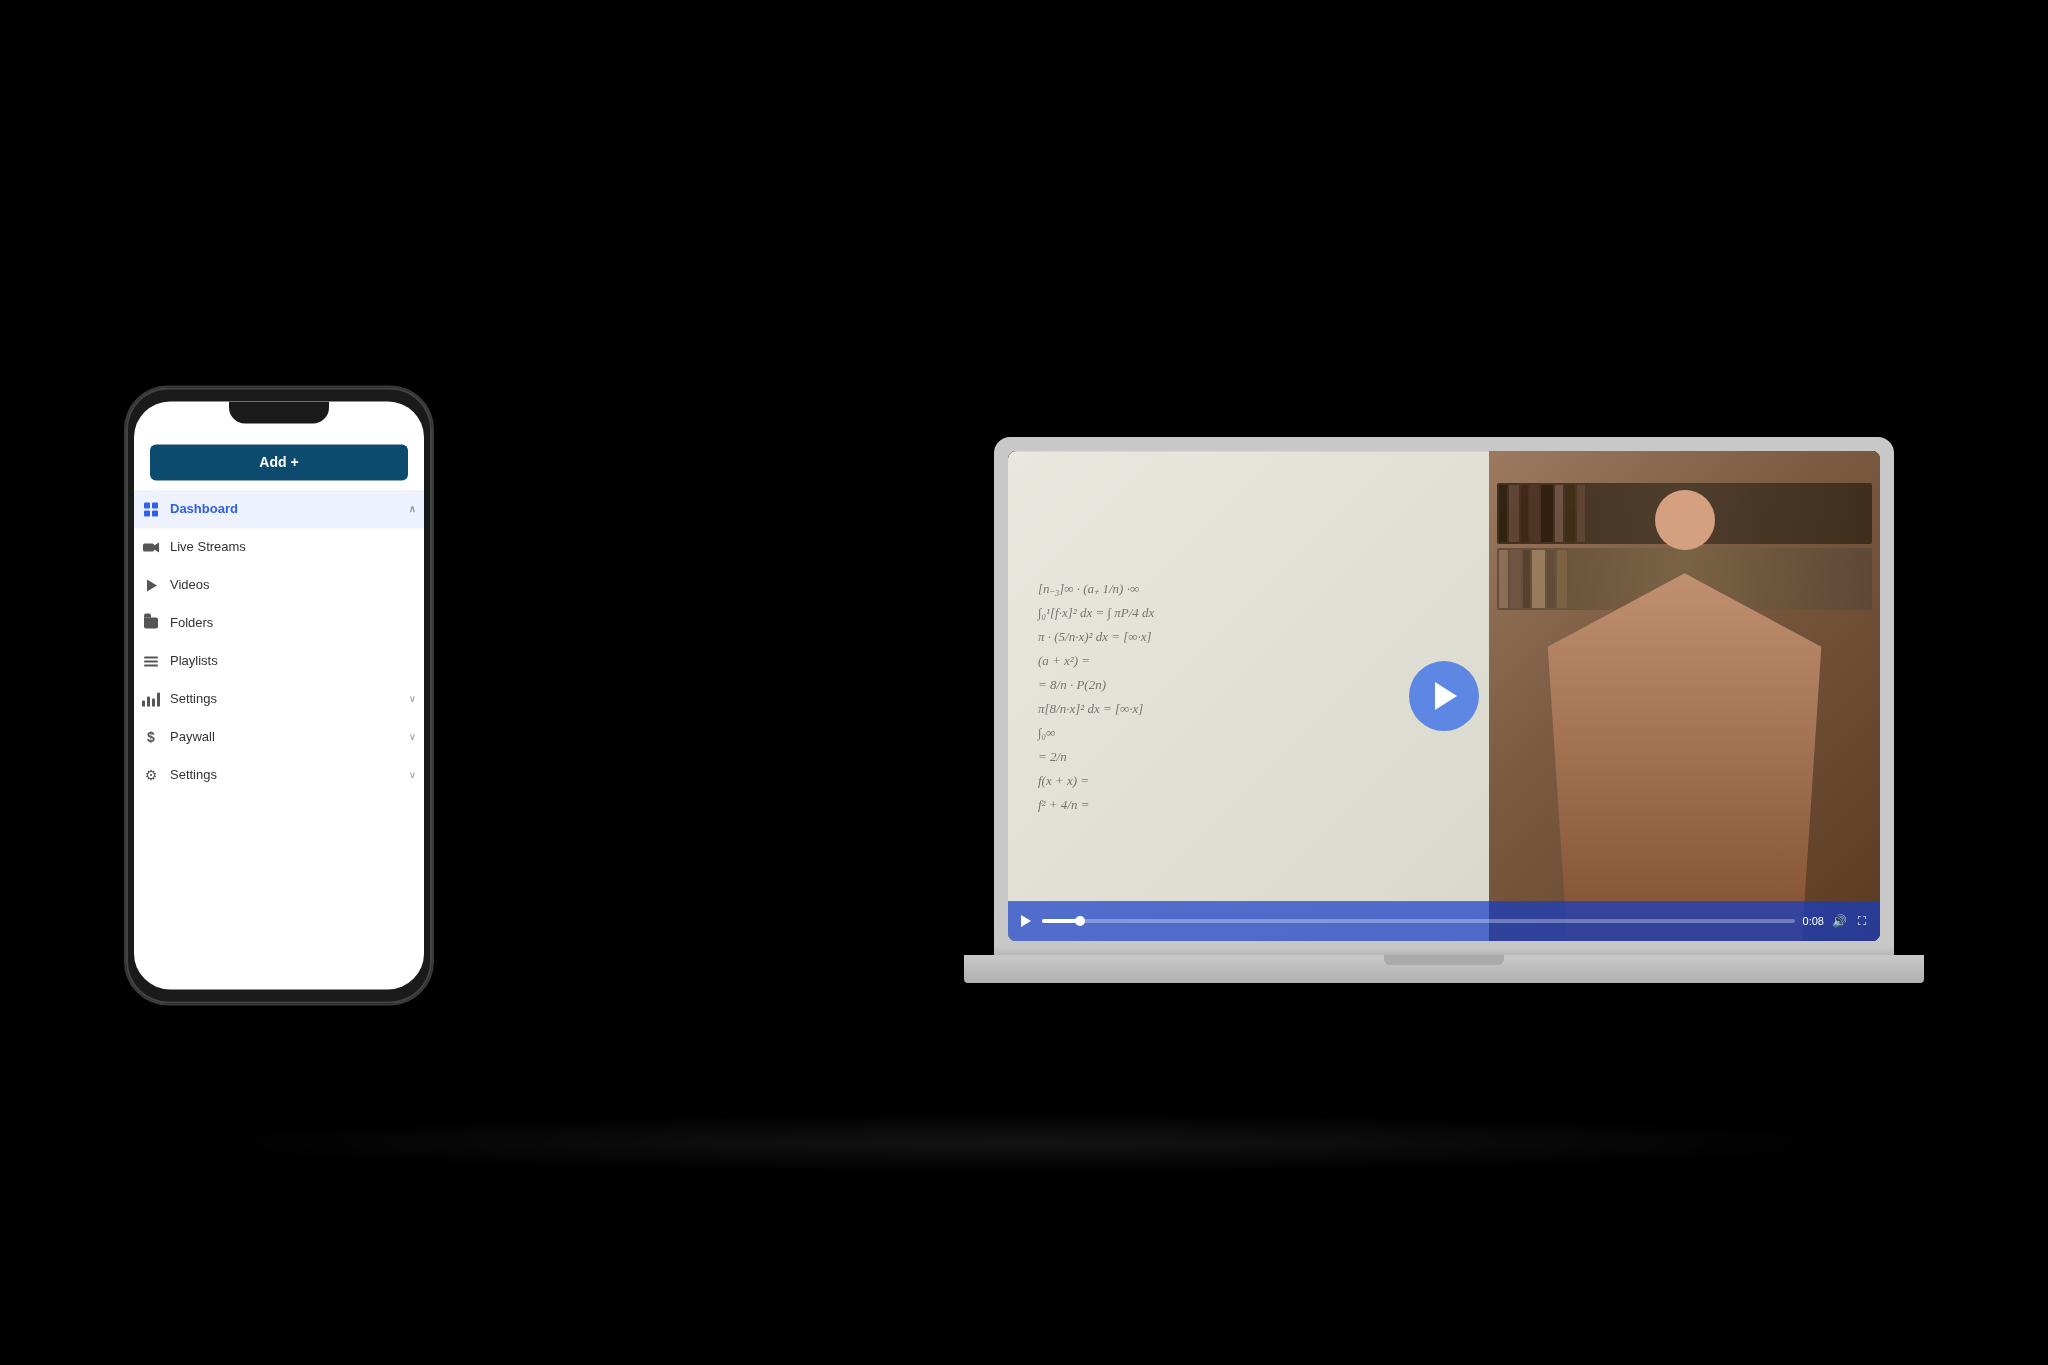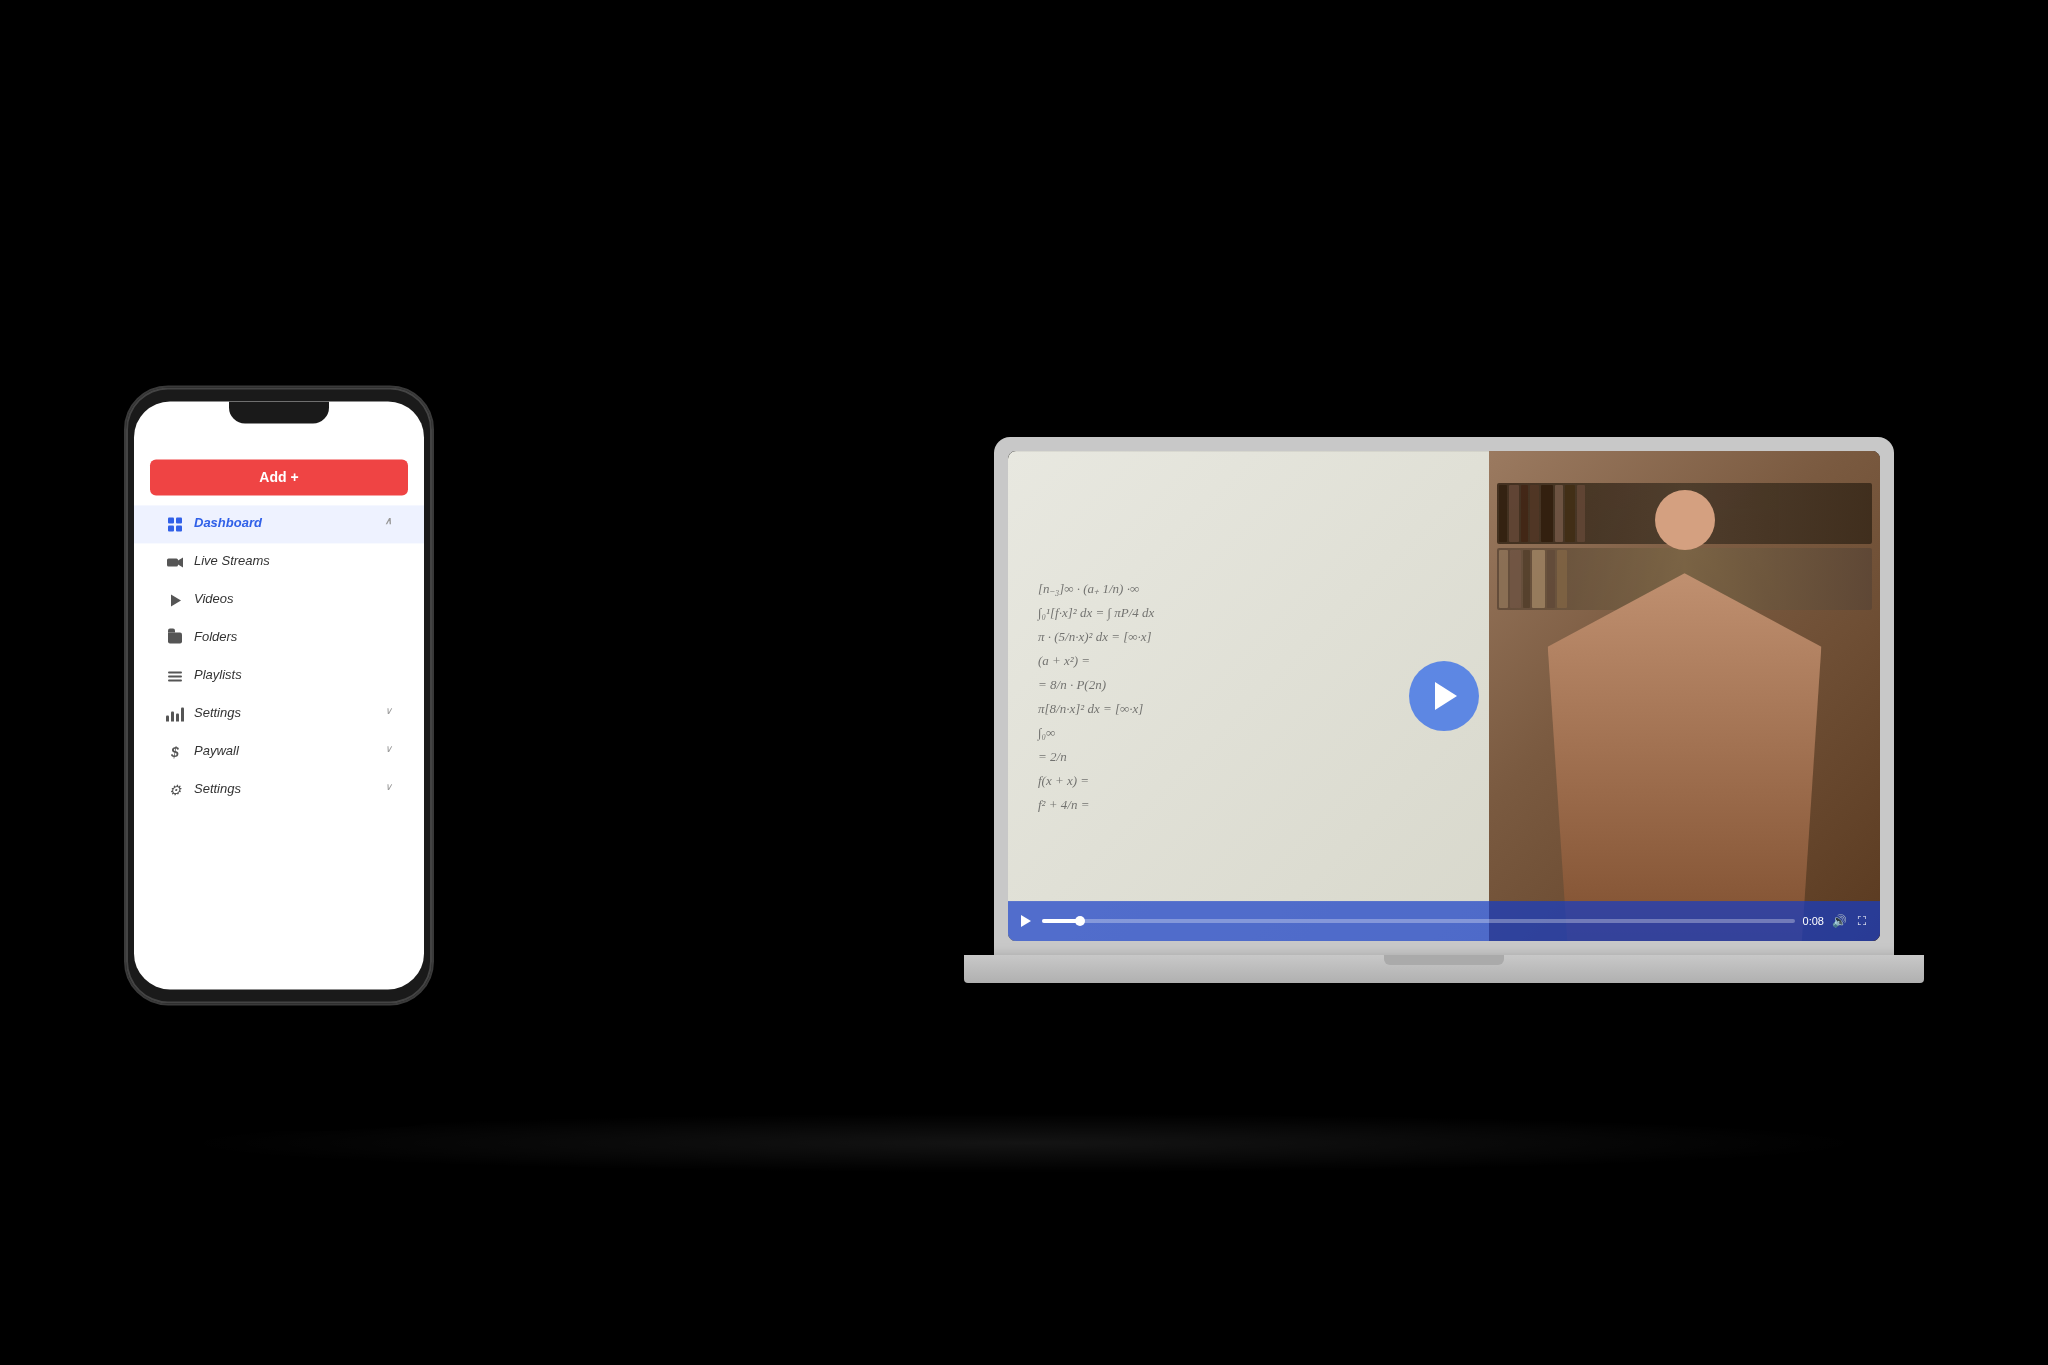--- a/index.html
+++ b/index.html
@@ -67,45 +67,45 @@
     }
 
     .phone-content {
       padding-top: 28px;
       height: 100%;
       display: flex;
       flex-direction: column;
     }
 
     .add-btn {
-      margin: 30px 16px 10px;
-      background: #ef4444;
+      margin: 15px 16px 10px;
+      background: #0c4a6e;
       color: #fff;
       border: none;
       border-radius: 6px;
       padding: 10px 0;
       font-size: 14px;
       font-weight: 600;
       cursor: pointer;
       text-align: center;
     }
 
     .nav-list {
       list-style: none;
       flex: 1;
     }
 
     .nav-item {
       display: flex;
-      padding: 10px 32px;
+      align-items: center;
+      padding: 10px 8px;
       font-size: 13px;
       color: #333;
       cursor: pointer;
       position: relative;
-      font-style: italic;
     }
 
     .nav-item.active {
       background: #eef2ff;
       color: #3060e8;
       font-weight: 700;
     }
 
     .nav-item .nav-icon {
       width: 18px;

